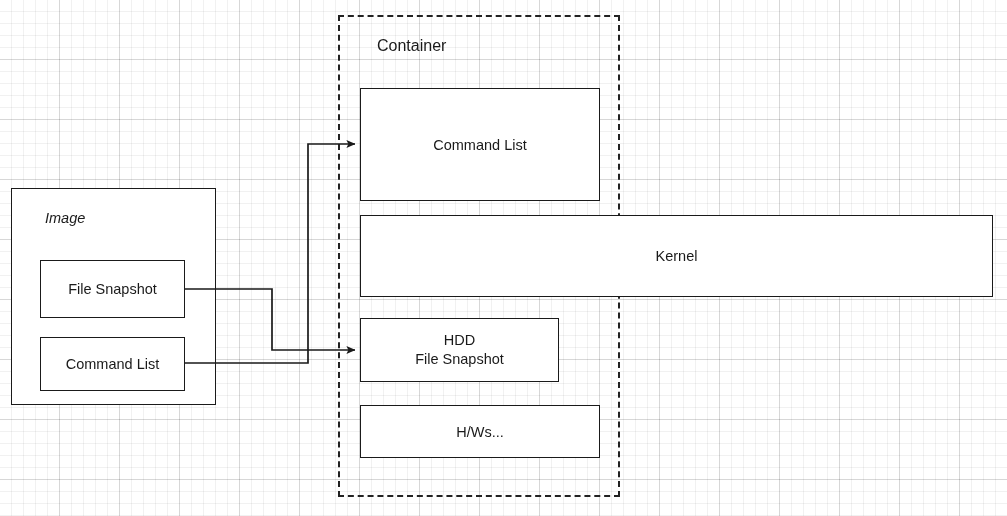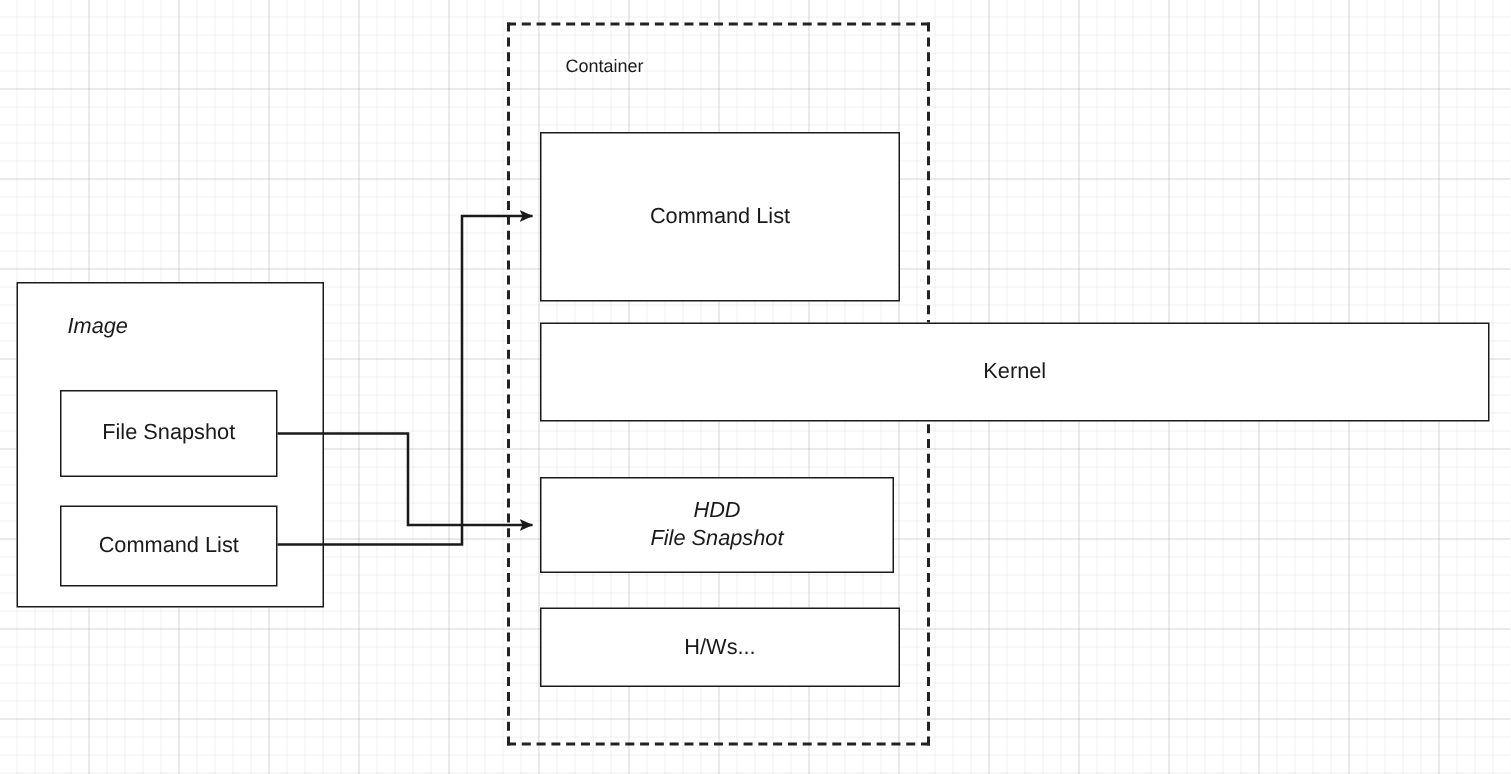--- a/index.html
+++ b/index.html
@@ -43,21 +43,21 @@
   }
   .container-box {
     position: absolute;
     box-sizing: border-box;
     border: 2px dashed #222222;
     background: transparent;
   }
   .container-title {
     position: absolute;
     color: #1a1a1a;
-    font-size: 12px;
+    font-size: 16px;
     white-space: nowrap;
   }
   .group-title {
     position: absolute;
     color: #1a1a1a;
     font-size: 14.5px;
     white-space: nowrap;
     font-style: italic;
   }
   #edges {
@@ -73,29 +73,29 @@
 <body>
 
 <div id="canvas">
 
   <div class="container-box" id="container-group" style="left: 338px; top: 15px; width: 282px; height: 482px;"></div>
   <div class="container-title" id="container-title" style="left: 377px; top: 37px;">Container</div>
 
   <div class="box" id="c-item-0" style="left: 360px; top: 88px; width: 240px; height: 113px;">
     <div class="label-center">Command List</div>
   </div>
-  <div class="box" id="c-item-1" style="left: 360px; top: 318px; width: 236px; height: 64px; font-style: italic;">
+  <div class="box" id="c-item-1" style="left: 360px; top: 318px; width: 199px; height: 64px;">
     <div class="label-center">HDD
 File Snapshot</div>
   </div>
   <div class="box" id="c-item-2" style="left: 360px; top: 405px; width: 240px; height: 53px;">
     <div class="label-center">H/Ws...</div>
   </div>
 
-  <div class="box" id="kernel-box" style="left: 360px; top: 215px; width: 633px; height: 66px;">
+  <div class="box" id="kernel-box" style="left: 360px; top: 215px; width: 633px; height: 82px;">
     <div class="label-center">Kernel</div>
   </div>
 
   <div class="box" id="image-group" style="left: 11px; top: 188px; width: 205px; height: 217px;"></div>
   <div class="group-title" id="image-title" style="left: 45px; top: 210px;">Image</div>
 
   <div class="box" id="i-item-0" style="left: 40px; top: 260px; width: 145px; height: 58px;">
     <div class="label-center">File Snapshot</div>
   </div>
   <div class="box" id="i-item-1" style="left: 40px; top: 337px; width: 145px; height: 54px;">

